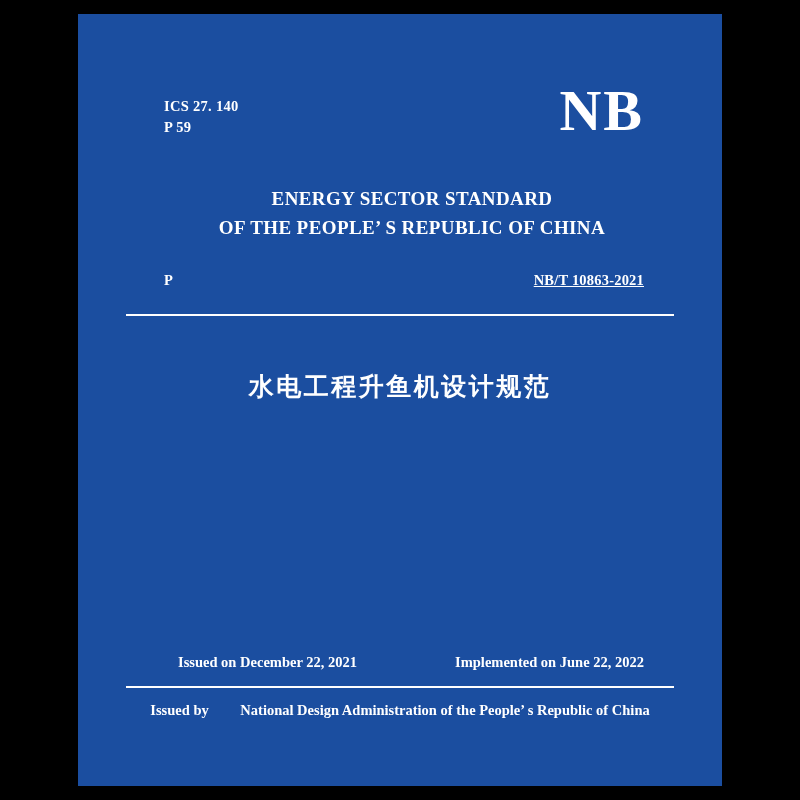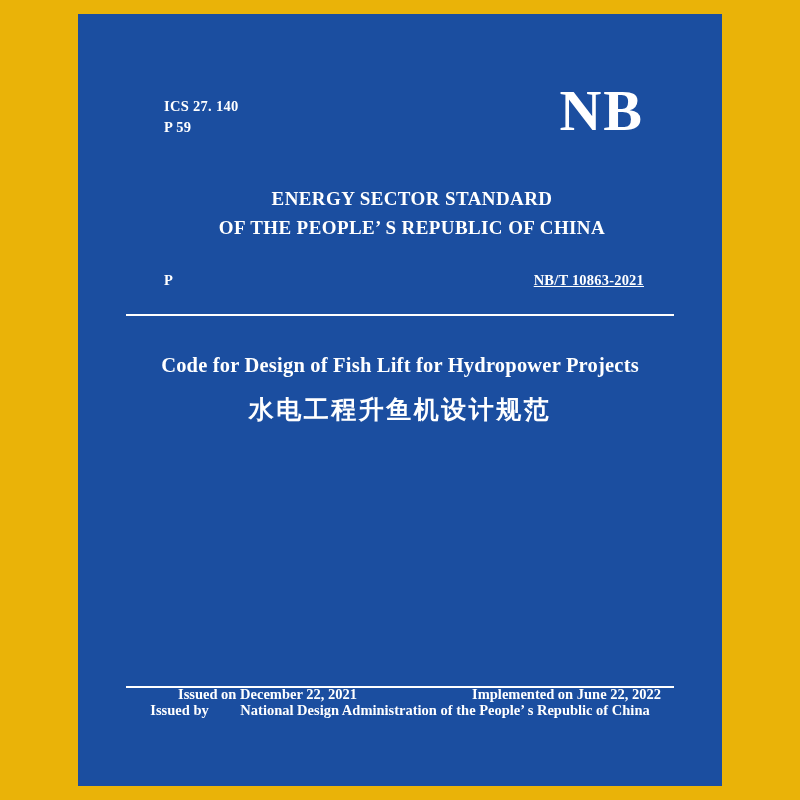--- a/index.html
+++ b/index.html
@@ -9,21 +9,21 @@
   }
   body {
     width: 800px;
     height: 800px;
     font-family: "Liberation Serif", serif;
   }
   .page {
     position: relative;
     width: 800px;
     height: 800px;
-    background: #eab308;
+    background: #000000;
     box-sizing: border-box;
   }
   .cover {
     position: absolute;
     left: 78px;
     top: 14px;
     width: 644px;
     height: 772px;
     background: #1b4ea0;
     color: #ffffff;
@@ -128,24 +128,23 @@
     font-size: 25px;
     font-weight: bold;
     margin-top: 16px;
     letter-spacing: 2.5px;
     font-family: "DejaVu Sans", sans-serif;
   }
   
   .dates-row {
     position: absolute;
     left: 0;
-    top: 672px;
+    top: 640px;
     width: 100%;
     height: 22px;
-    padding-left: 17px;
   }
   .issued-date {
     position: absolute;
     left: 100px;
     top: 0;
     font-size: 14.5px;
     font-weight: bold;
   }
   .implemented-date {
     position: absolute;
@@ -188,21 +187,20 @@
     </div>
 
     <div class="code-row">
       <div class="code-left">P</div>
       <div class="code-right">NB/T 10863-2021</div>
     </div>
 
     <div class="rule rule-top"></div>
 
     <div class="title-block">
-      <div class="title-en">Code for Design of Fish Lift for Hydropower Projects</div>
       <div class="title-cn">水电工程升鱼机设计规范</div>
     </div>
 
     <div class="dates-row">
       <div class="issued-date">Issued on December 22, 2021</div>
       <div class="implemented-date">Implemented on June 22, 2022</div>
     </div>
 
     <div class="rule rule-bottom"></div>
 

